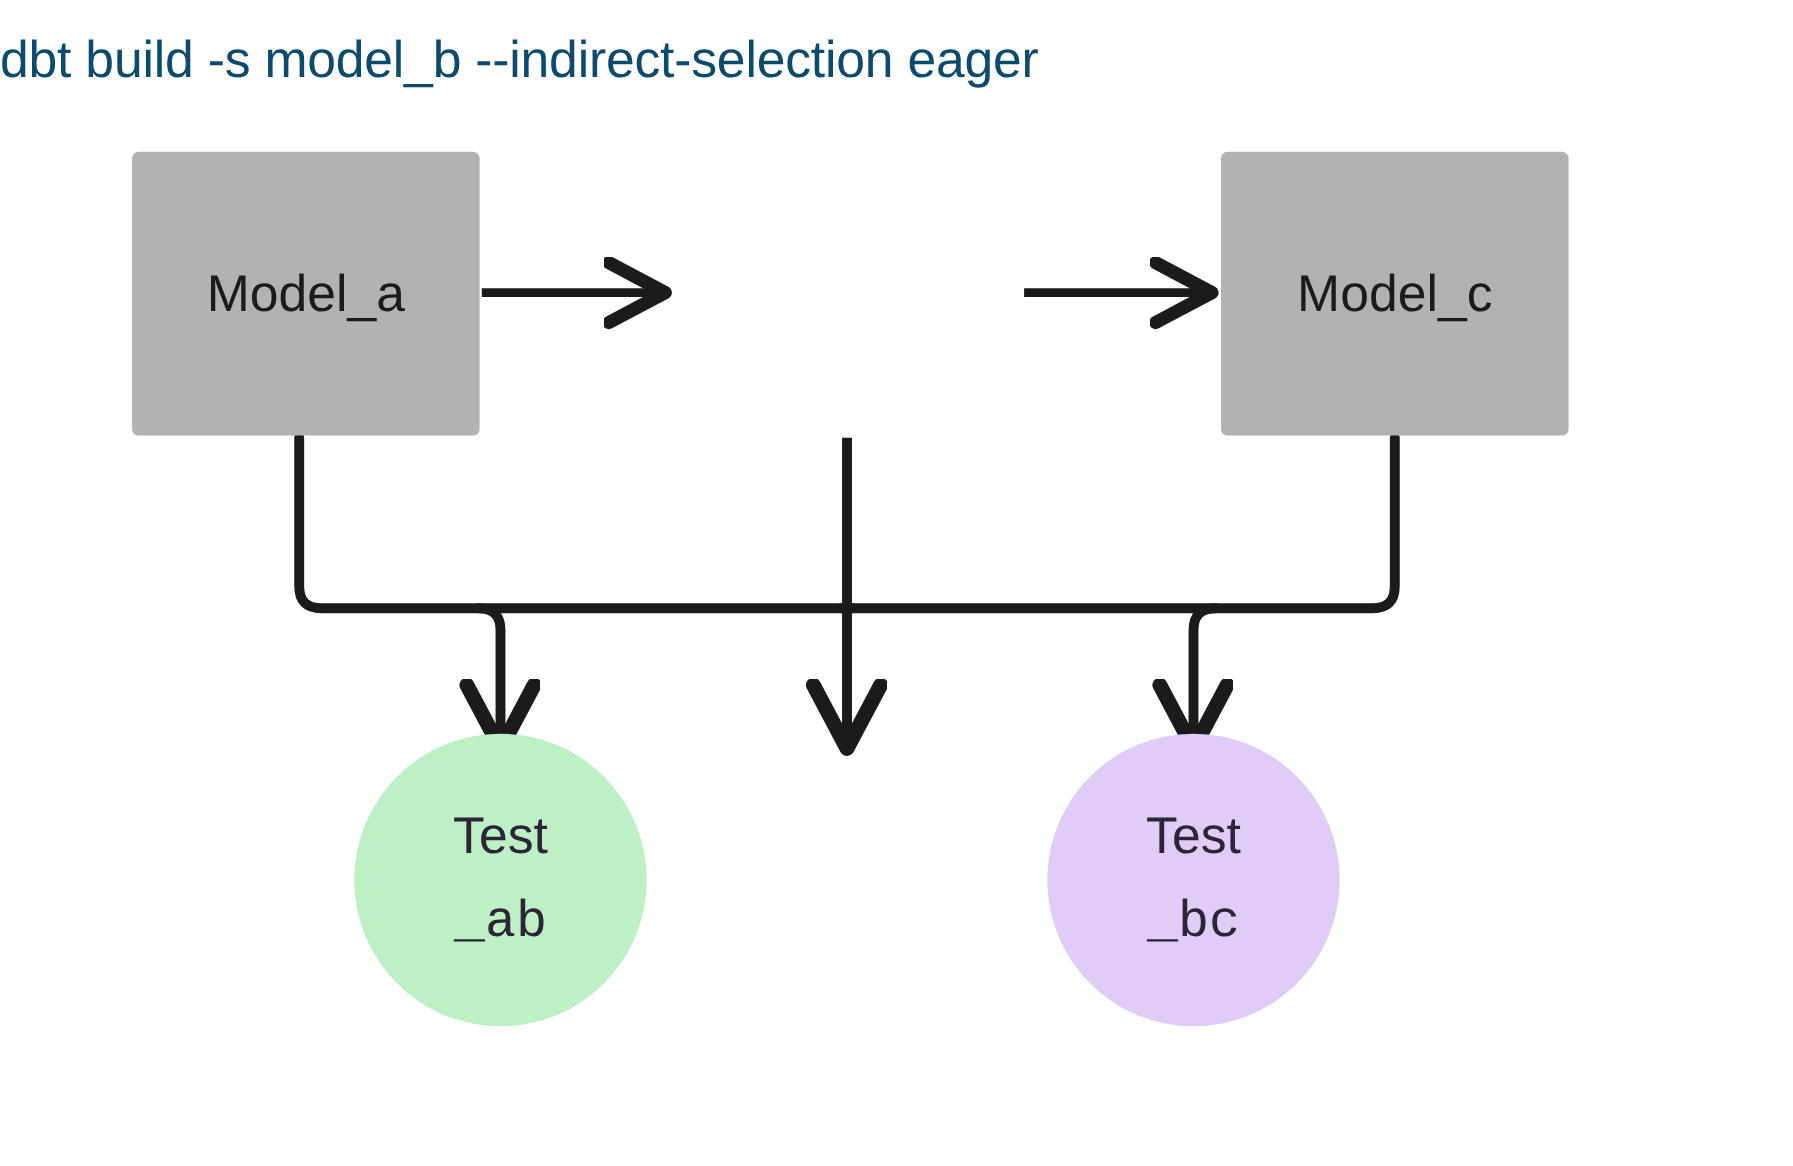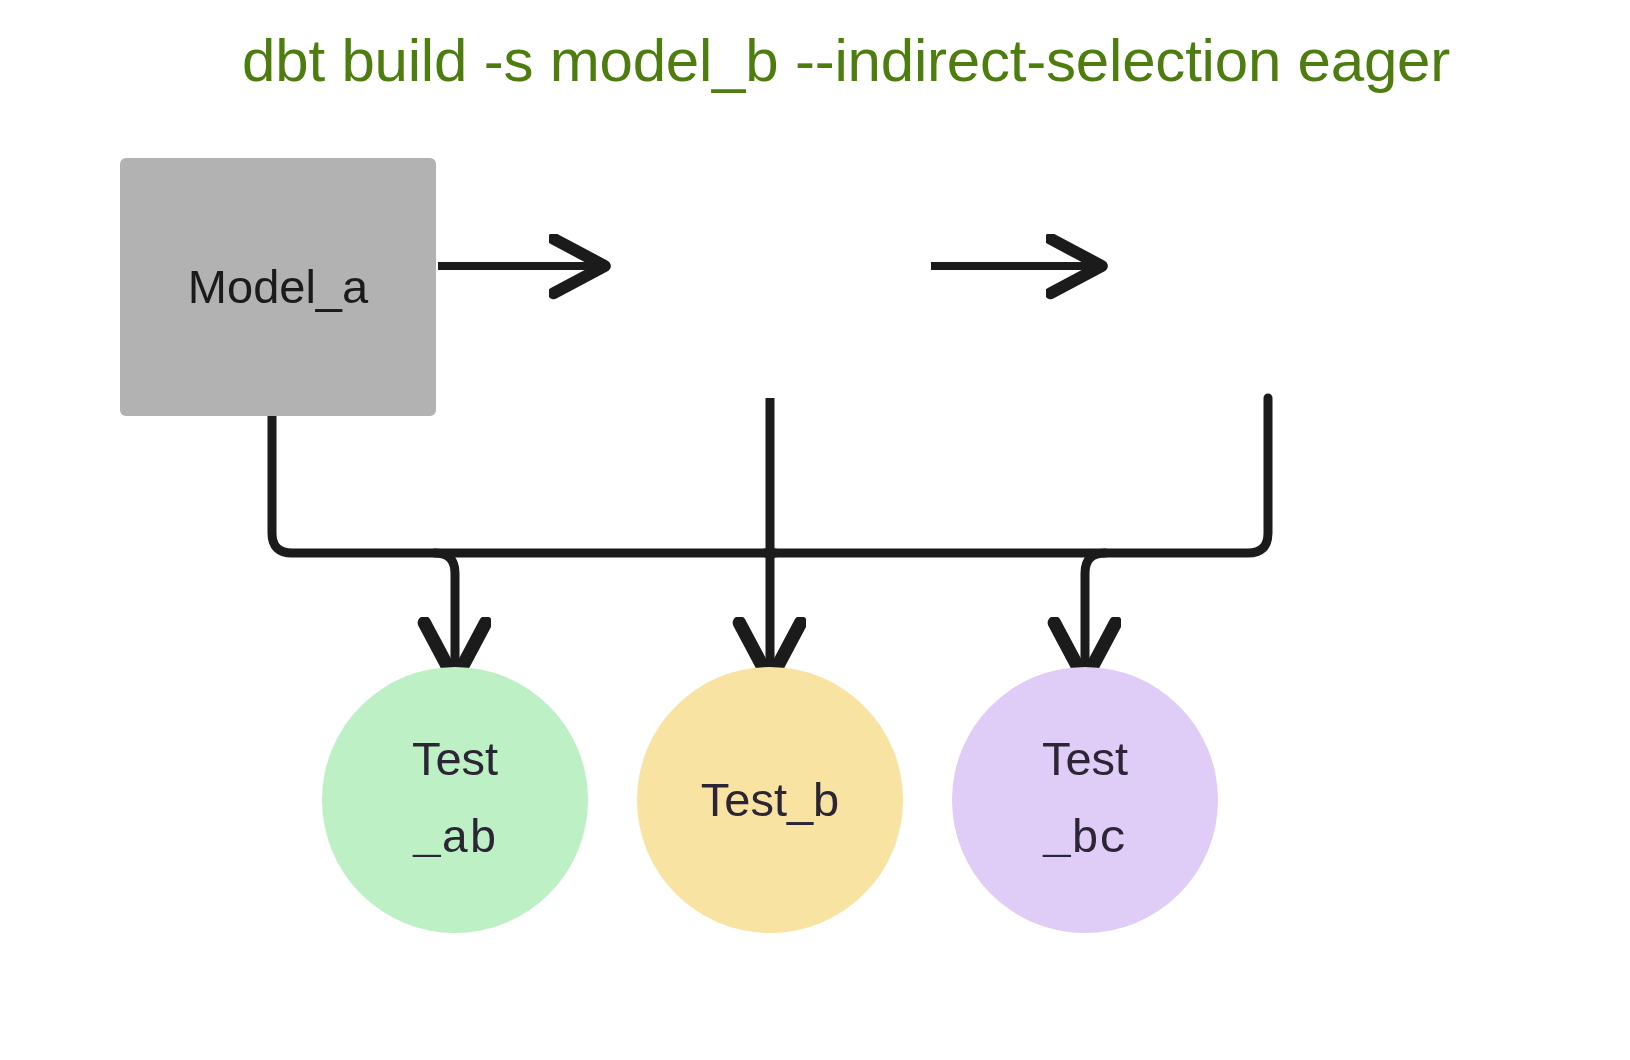--- a/index.html
+++ b/index.html
@@ -24,37 +24,36 @@
     left: 0;
     top: 0;
     width: 1630px;
     height: 1060px;
   }
   .title {
     position: absolute;
     left: 0;
     top: 26px;
     width: 1450px;
-    text-align: right;
-    font-size: 60px;
-    color: #4d7c0f;
+    text-align: left;
+    font-size: 47px;
+    color: #0c4a6e;
     letter-spacing: -0.2px;
     white-space: nowrap;
   }
   .node-box {
     position: absolute;
     width: 316px;
     height: 258px;
     border-radius: 6px;
     display: flex;
     align-items: center;
     justify-content: center;
     font-size: 47px;
     line-height: 1.1;
-    margin-top: 20px;
   }
   .node-circle {
     position: absolute;
     width: 266px;
     height: 266px;
     border-radius: 50%;
     display: flex;
     flex-direction: column;
     align-items: center;
     justify-content: center;
@@ -97,28 +96,28 @@
     <path d="M 435 553 Q 455 553 455 573 L 455 675" fill="none" stroke="#1b1b1b" stroke-width="9" stroke-linecap="round" stroke-linejoin="round" marker-end="url(#arrowhead)"></path>
 
     <path d="M 1105 553 Q 1085 553 1085 573 L 1085 675" fill="none" stroke="#1b1b1b" stroke-width="9" stroke-linecap="round" stroke-linejoin="round" marker-end="url(#arrowhead)"></path>
   </svg>
 
   <div class="node-box" id="box-a">
     <span>Model_a</span>
   </div>
 
 
+  <div class="node-box" id="box-c">
+    <span>Model_c</span>
+  </div>
 
   <div class="node-circle" id="circ-ab">
     <span>Test</span>
     <span class="l2">_ab</span>
   </div>
 
-  <div class="node-circle" id="circ-b">
-    <span>Test_b</span>
-  </div>
 
   <div class="node-circle" id="circ-bc">
     <span>Test</span>
     <span class="l2">_bc</span>
   </div>
 
 </div>
 
 </body></html>

